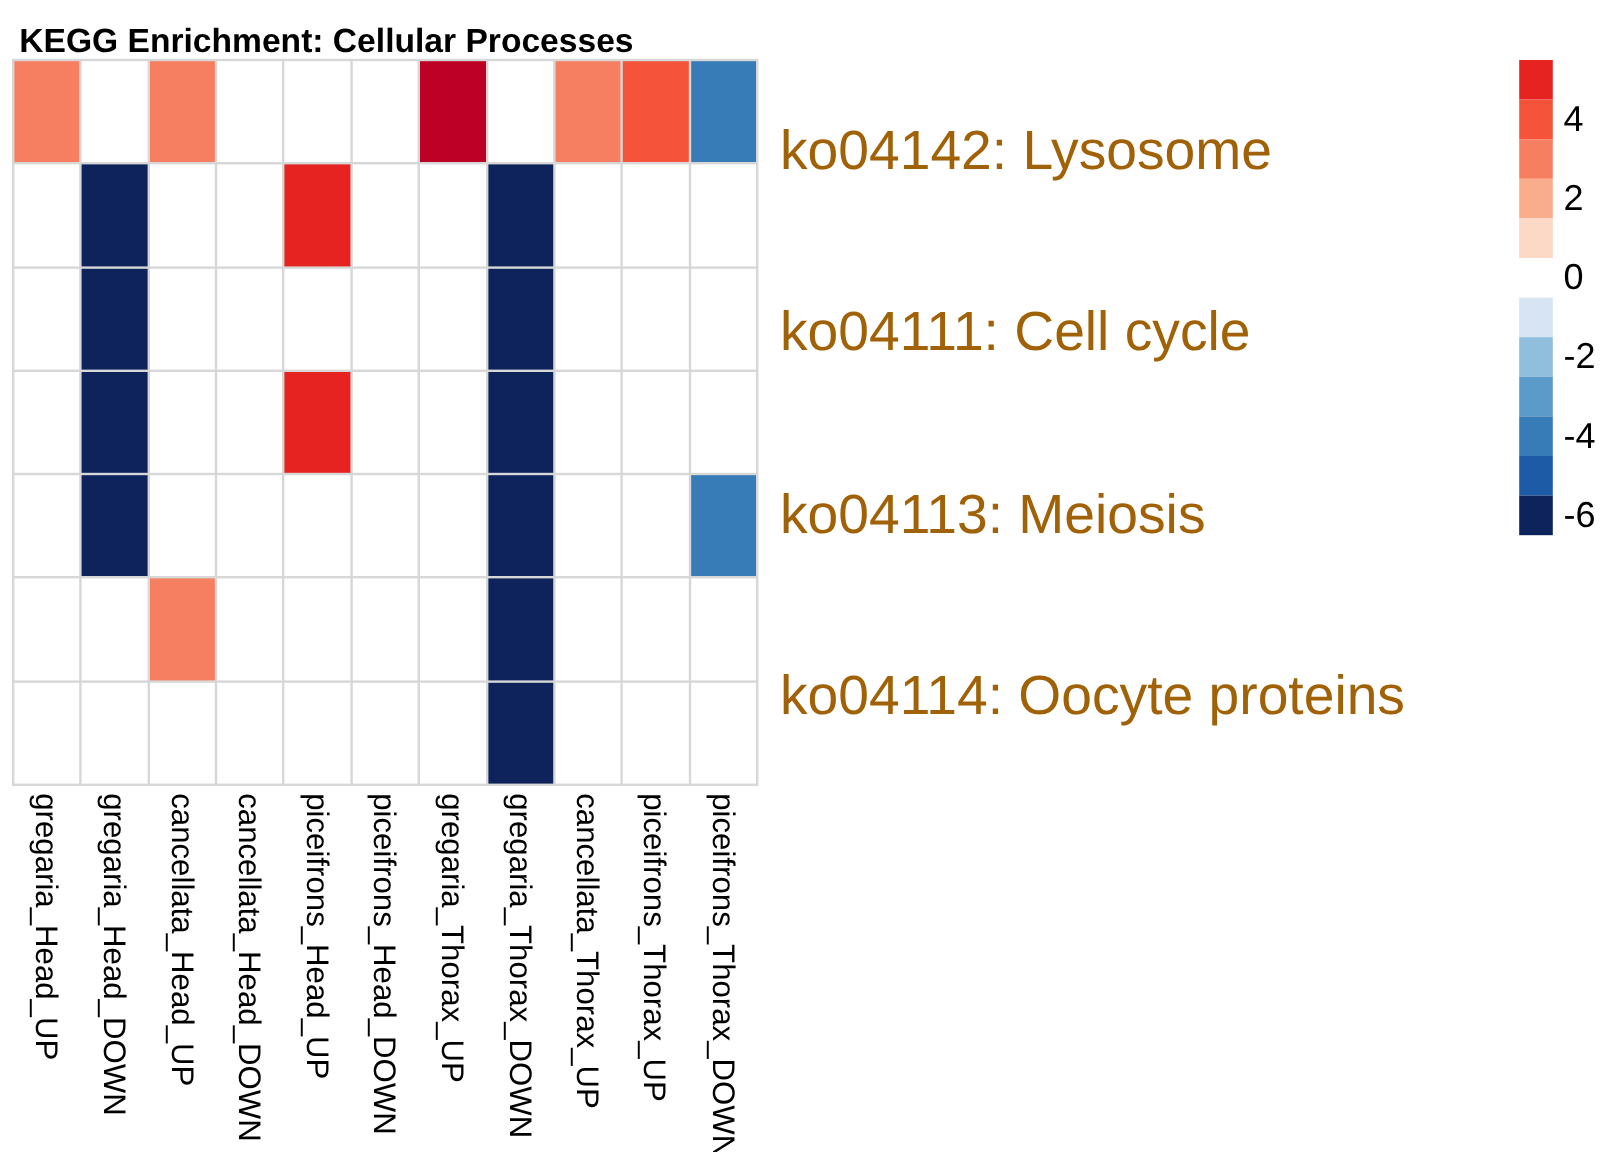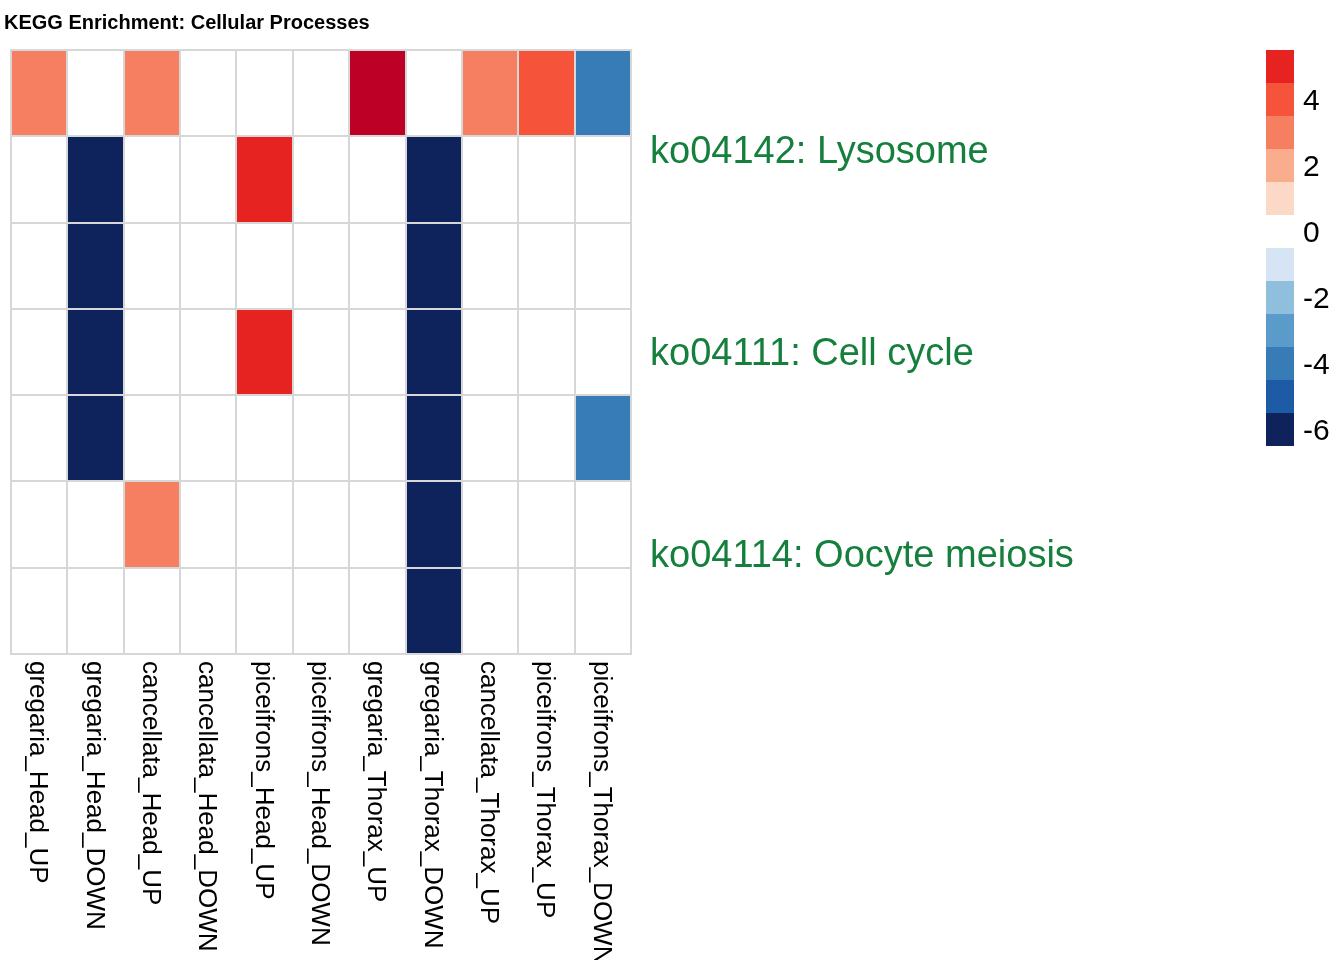--- a/index.html
+++ b/index.html
@@ -12,22 +12,22 @@
     position: relative;
     width: 1344px;
     height: 960px;
     background: #ffffff;
     overflow: hidden;
   }
   .title {
     position: absolute;
     left: 4px;
     top: 2px;
-    margin: 0;
-    font-size: 20px;
+    margin: 12px;
+    font-size: 28px;
     font-weight: bold;
     color: #000000;
     line-height: 40px;
     white-space: nowrap;
   }
   .grid {
     position: absolute;
     left: 10px;
     top: 49px;
     width: 622px;
@@ -48,22 +48,22 @@
     top: 49px;
     width: 660px;
     height: 606px;
     display: flex;
     flex-direction: column;
   }
   .row-label {
     flex: 1;
     display: flex;
     align-items: center;
-    font-size: 38px;
-    color: #15803d;
+    font-size: 46px;
+    color: #a16207;
     white-space: nowrap;
   }
   .col-labels {
     position: absolute;
     left: 0;
     top: 0;
   }
   .col-label {
     position: absolute;
     top: 661px;
@@ -173,21 +173,22 @@
       <div class="cell" style="background: rgb(255, 255, 255);"></div>
       <div class="cell" style="background: rgb(255, 255, 255);"></div>
       <div class="cell" style="background: rgb(14, 35, 92);"></div>
       <div class="cell" style="background: rgb(255, 255, 255);"></div>
       <div class="cell" style="background: rgb(255, 255, 255);"></div>
       <div class="cell" style="background: rgb(255, 255, 255);"></div>
     </div>
   <div class="row-labels" id="rowLabels">
       <div class="row-label">ko04142: Lysosome</div>
       <div class="row-label">ko04111: Cell cycle</div>
-      <div class="row-label">ko04114: Oocyte meiosis</div>
+      <div class="row-label">ko04113: Meiosis</div>
+      <div class="row-label">ko04114: Oocyte proteins</div>
     </div>
   <div class="col-labels" id="colLabels">
       <span class="col-label" style="left: 53.18px;">gregaria_Head_UP</span>
       <span class="col-label" style="left: 109.54px;">gregaria_Head_DOWN</span>
       <span class="col-label" style="left: 165.9px;">cancellata_Head_UP</span>
       <span class="col-label" style="left: 222.26px;">cancellata_Head_DOWN</span>
       <span class="col-label" style="left: 278.62px;">piceifrons_Head_UP</span>
       <span class="col-label" style="left: 334.98px;">piceifrons_Head_DOWN</span>
       <span class="col-label" style="left: 391.34px;">gregaria_Thorax_UP</span>
       <span class="col-label" style="left: 447.7px;">gregaria_Thorax_DOWN</span>

